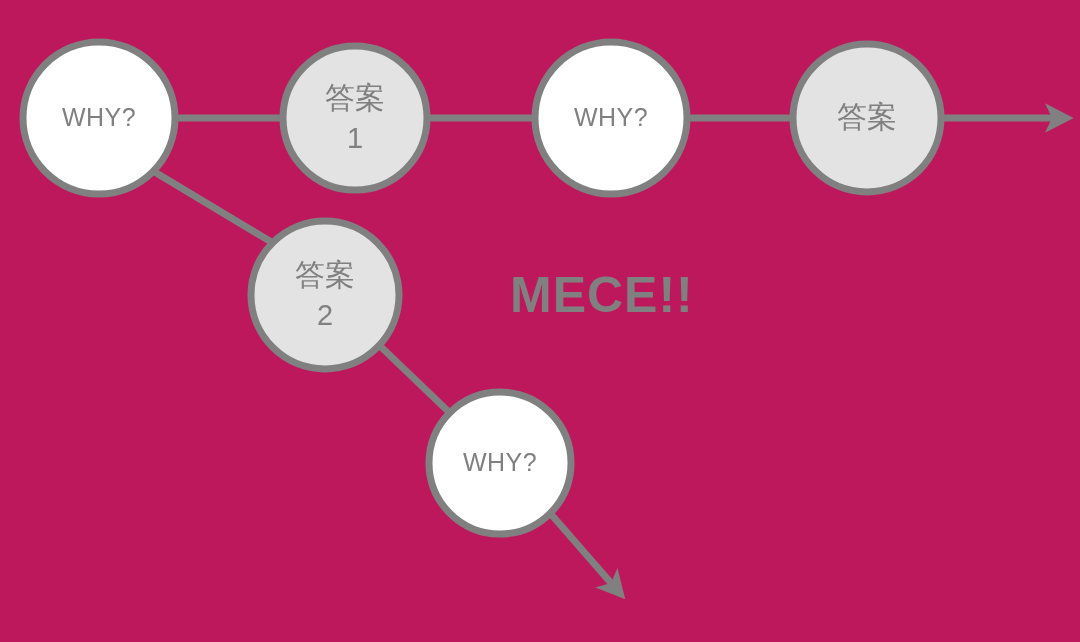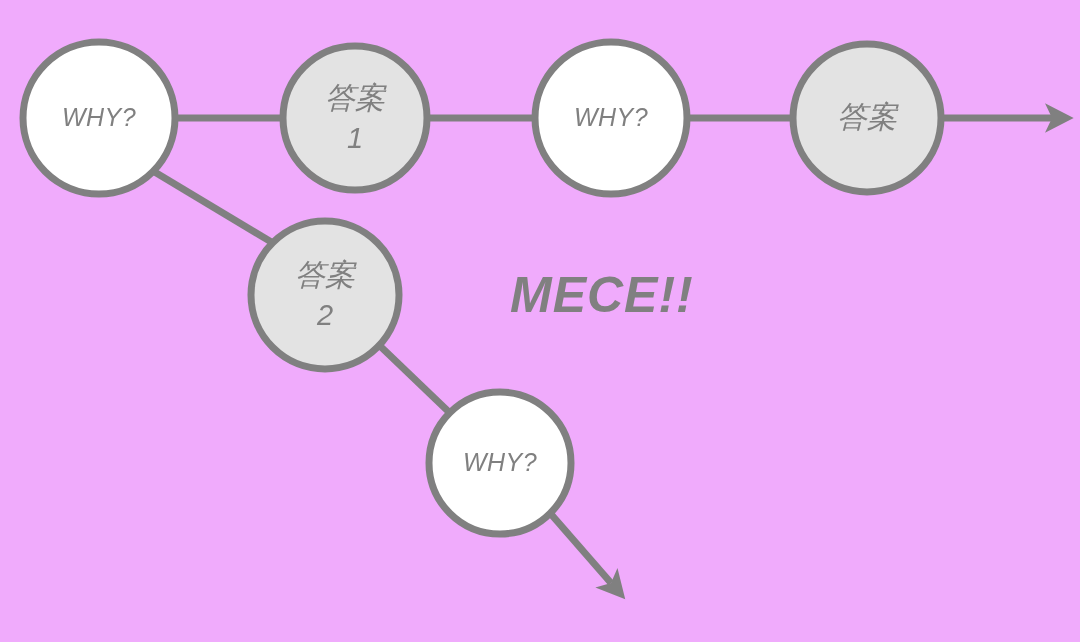--- a/index.html
+++ b/index.html
@@ -7,23 +7,22 @@
     padding: 0;
     background: #ffffff;
   }
   body {
     font-family: "Liberation Sans", "DejaVu Sans", sans-serif;
   }
   #canvas {
     position: relative;
     width: 1080px;
     height: 642px;
-    background: #f0abfc;
+    background: #be185d;
     overflow: hidden;
-    font-style: italic;
   }
   #diagram-svg {
     position: absolute;
     left: 0;
     top: 0;
     width: 1080px;
     height: 642px;
     display: block;
   }
   .node-label {

